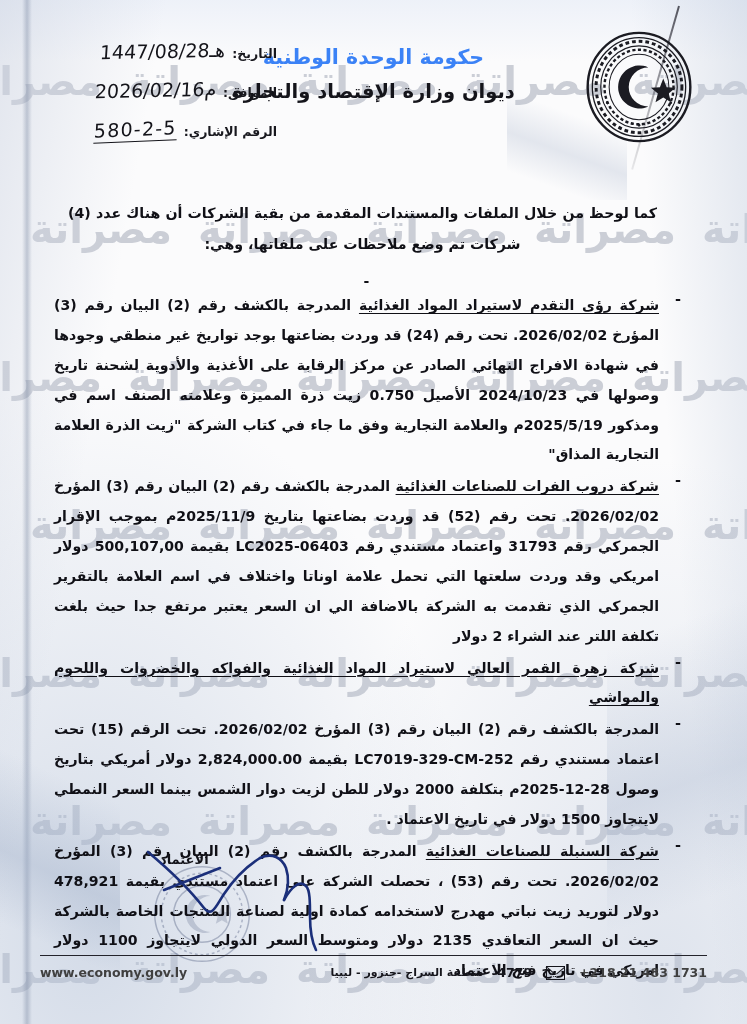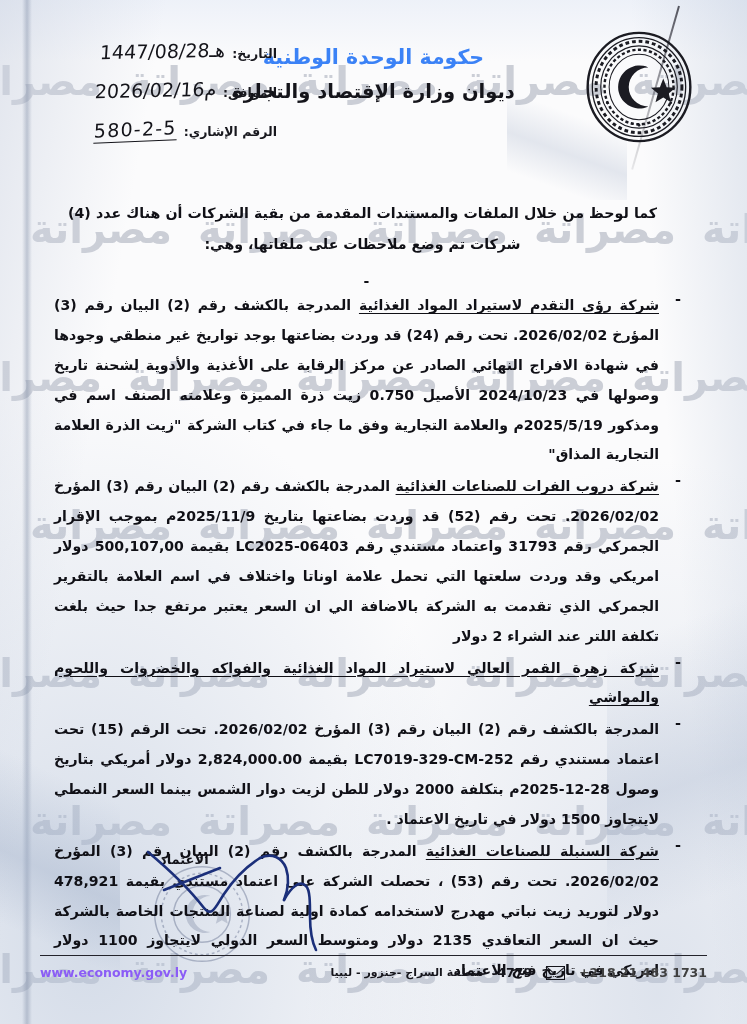--- a/index.html
+++ b/index.html
@@ -261,21 +261,21 @@
     padding-top: 9px;
     display: flex;
     flex-direction: row-reverse;
     align-items: center;
     justify-content: space-between;
     direction: rtl;
   }
   .footer .site {
     font-size: 12.5px;
     font-weight: 700;
-    color: #8b5cf6;
+    color: #404040;
     direction: ltr;
   }
   .footer .contact {
     display: flex;
     flex-direction: row-reverse;
     align-items: center;
     gap: 14px;
   }
   .footer .addr {
     font-size: 11px;

